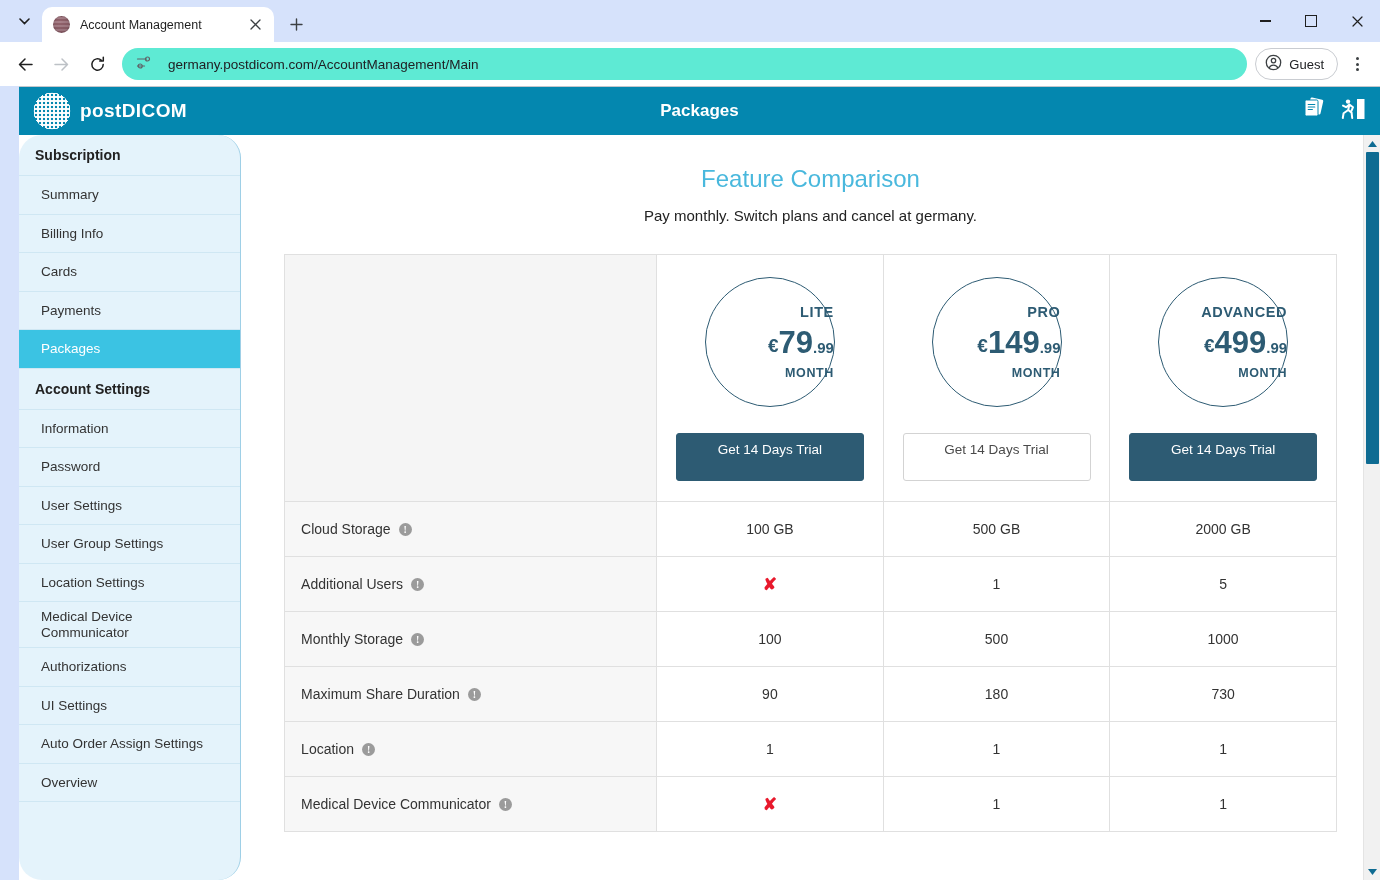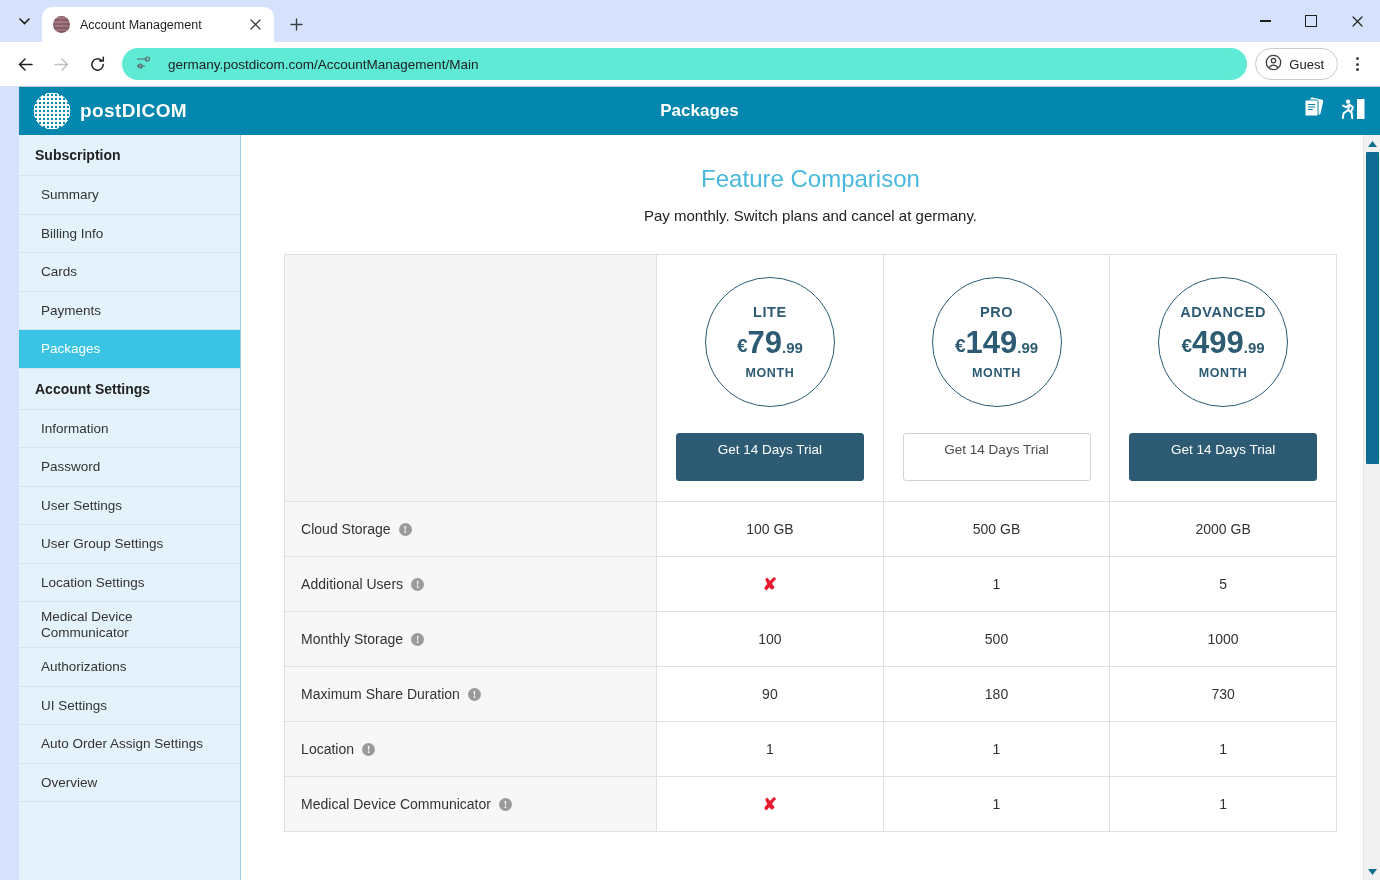--- a/index.html
+++ b/index.html
@@ -71,21 +71,21 @@
                mask-image: radial-gradient(circle at 50% 50%, #000 68%, transparent 69%); }
   .logo-text { color: #fff; font-size: 19px; font-weight: bold; letter-spacing: .4px; }
   .apptitle { position: absolute; left: 0; right: 0; text-align: center; color: #fff;
               font-size: 17px; font-weight: bold; pointer-events: none; }
   .headericons { margin-left: auto; display: flex; align-items: center; gap: 14px; z-index: 2; }
 
   .body-area { position: absolute; top: 48px; left: 0; right: 0; bottom: 0; display: flex; }
 
   
   .sidebar { width: 222px; background: #e4f3fb; border-right: 1px solid #9ecfe6;
-             flex: 0 0 222px; }
+             flex: 0 0 222px; border-radius: 23px; }
   .side-group { font-size: 14px; font-weight: bold; color: #222; padding: 12px 0 12px 16px;
                 border-bottom: 1px solid #cfe7f3; }
   .side-item { font-size: 13.5px; color: #333; padding: 11px 0 11px 22px;
                border-bottom: 1px solid #cfe7f3; line-height: 1.15; }
   .side-item.active { background: #3bc3e3; color: #fff; }
   .side-item.two-line { padding-top: 7px; padding-bottom: 7px; }
 
   
   .main { flex: 1 1 auto; position: relative; background: #fff; overflow: hidden; }
   .main-inner { padding: 30px 40px 0 40px; }
@@ -97,21 +97,21 @@
               border: 1px solid #d9d9d9; margin: 0 auto; }
   table.cmp td { border: 1px solid #e0e0e0; }
   col.c-feat { width: 372px; }
   col.c-plan { width: 226.6px; }
 
   td.head-blank { background: #f5f5f5; height: 240px; }
   td.plan { text-align: center; vertical-align: top; padding: 22px 16px 20px 16px;
             background: #fff; }
   .circle { width: 130px; height: 130px; border-radius: 50%; border: 1.6px solid #2d5b73;
             margin: 0 auto 26px auto; display: flex; flex-direction: column;
-            align-items: center; justify-content: center; color: #2d5b73; }
+            align-items: flex-end; justify-content: center; color: #2d5b73; }
   .c-name { font-size: 14.5px; font-weight: bold; letter-spacing: .6px; }
   .c-price { font-weight: bold; line-height: 1; margin: 7px 0 8px 0; white-space: nowrap; }
   .c-cur { font-size: 19px; vertical-align: 0.06em; }
   .c-int { font-size: 31px; }
   .c-dec { font-size: 15px; }
   .c-period { font-size: 12.5px; font-weight: bold; letter-spacing: .6px; }
   .trial-btn { display: block; width: 188px; margin: 0 auto; height: 48px; line-height: 32px;
                font-size: 13.5px; border-radius: 3px; text-align: center; }
   .trial-btn.filled { background: #2d5b73; color: #fff; border: 1px solid #2d5b73; }
   .trial-btn.outline { background: #fff; color: #4a4a4a; border: 1px solid #d3d3d3; }

